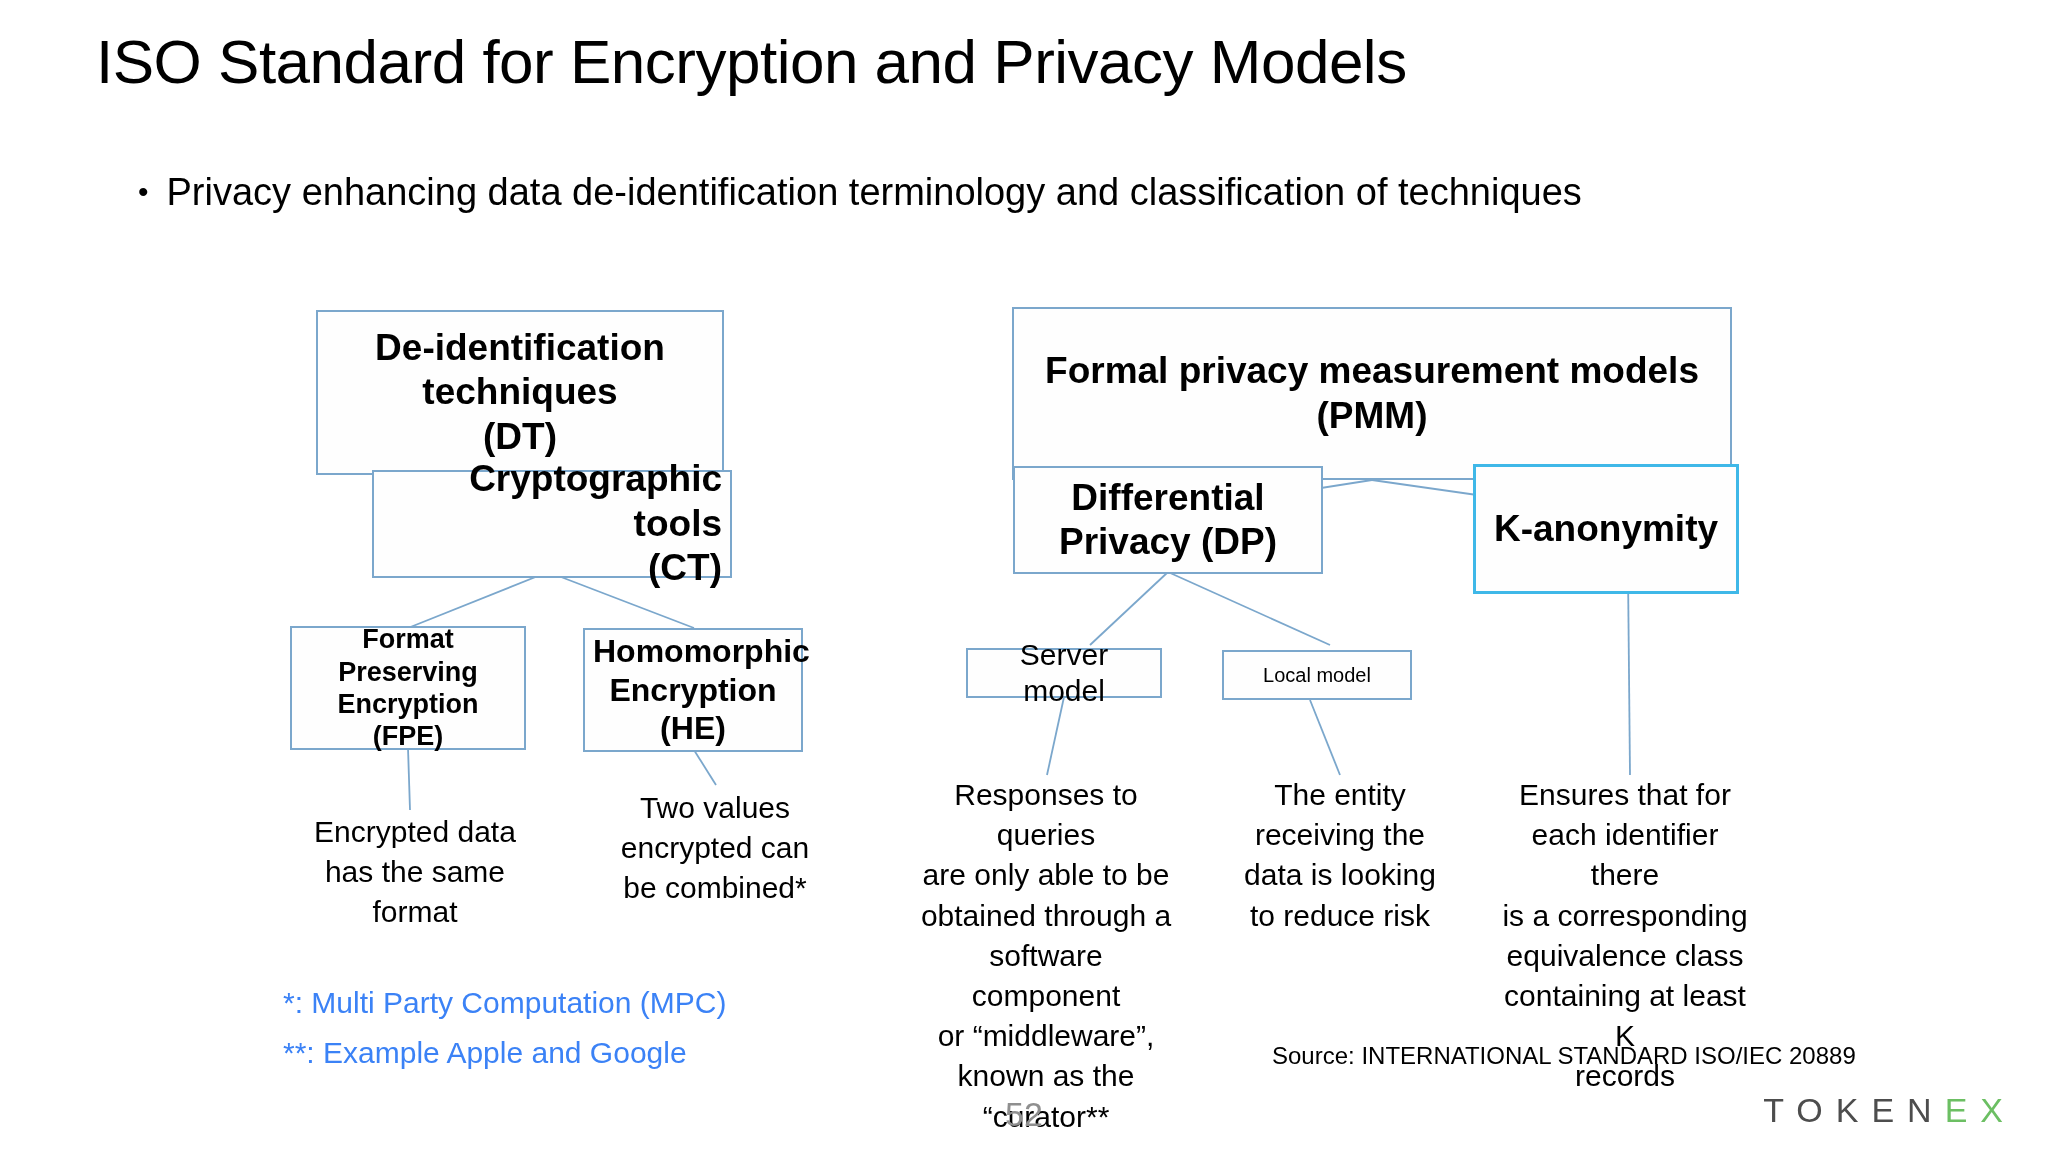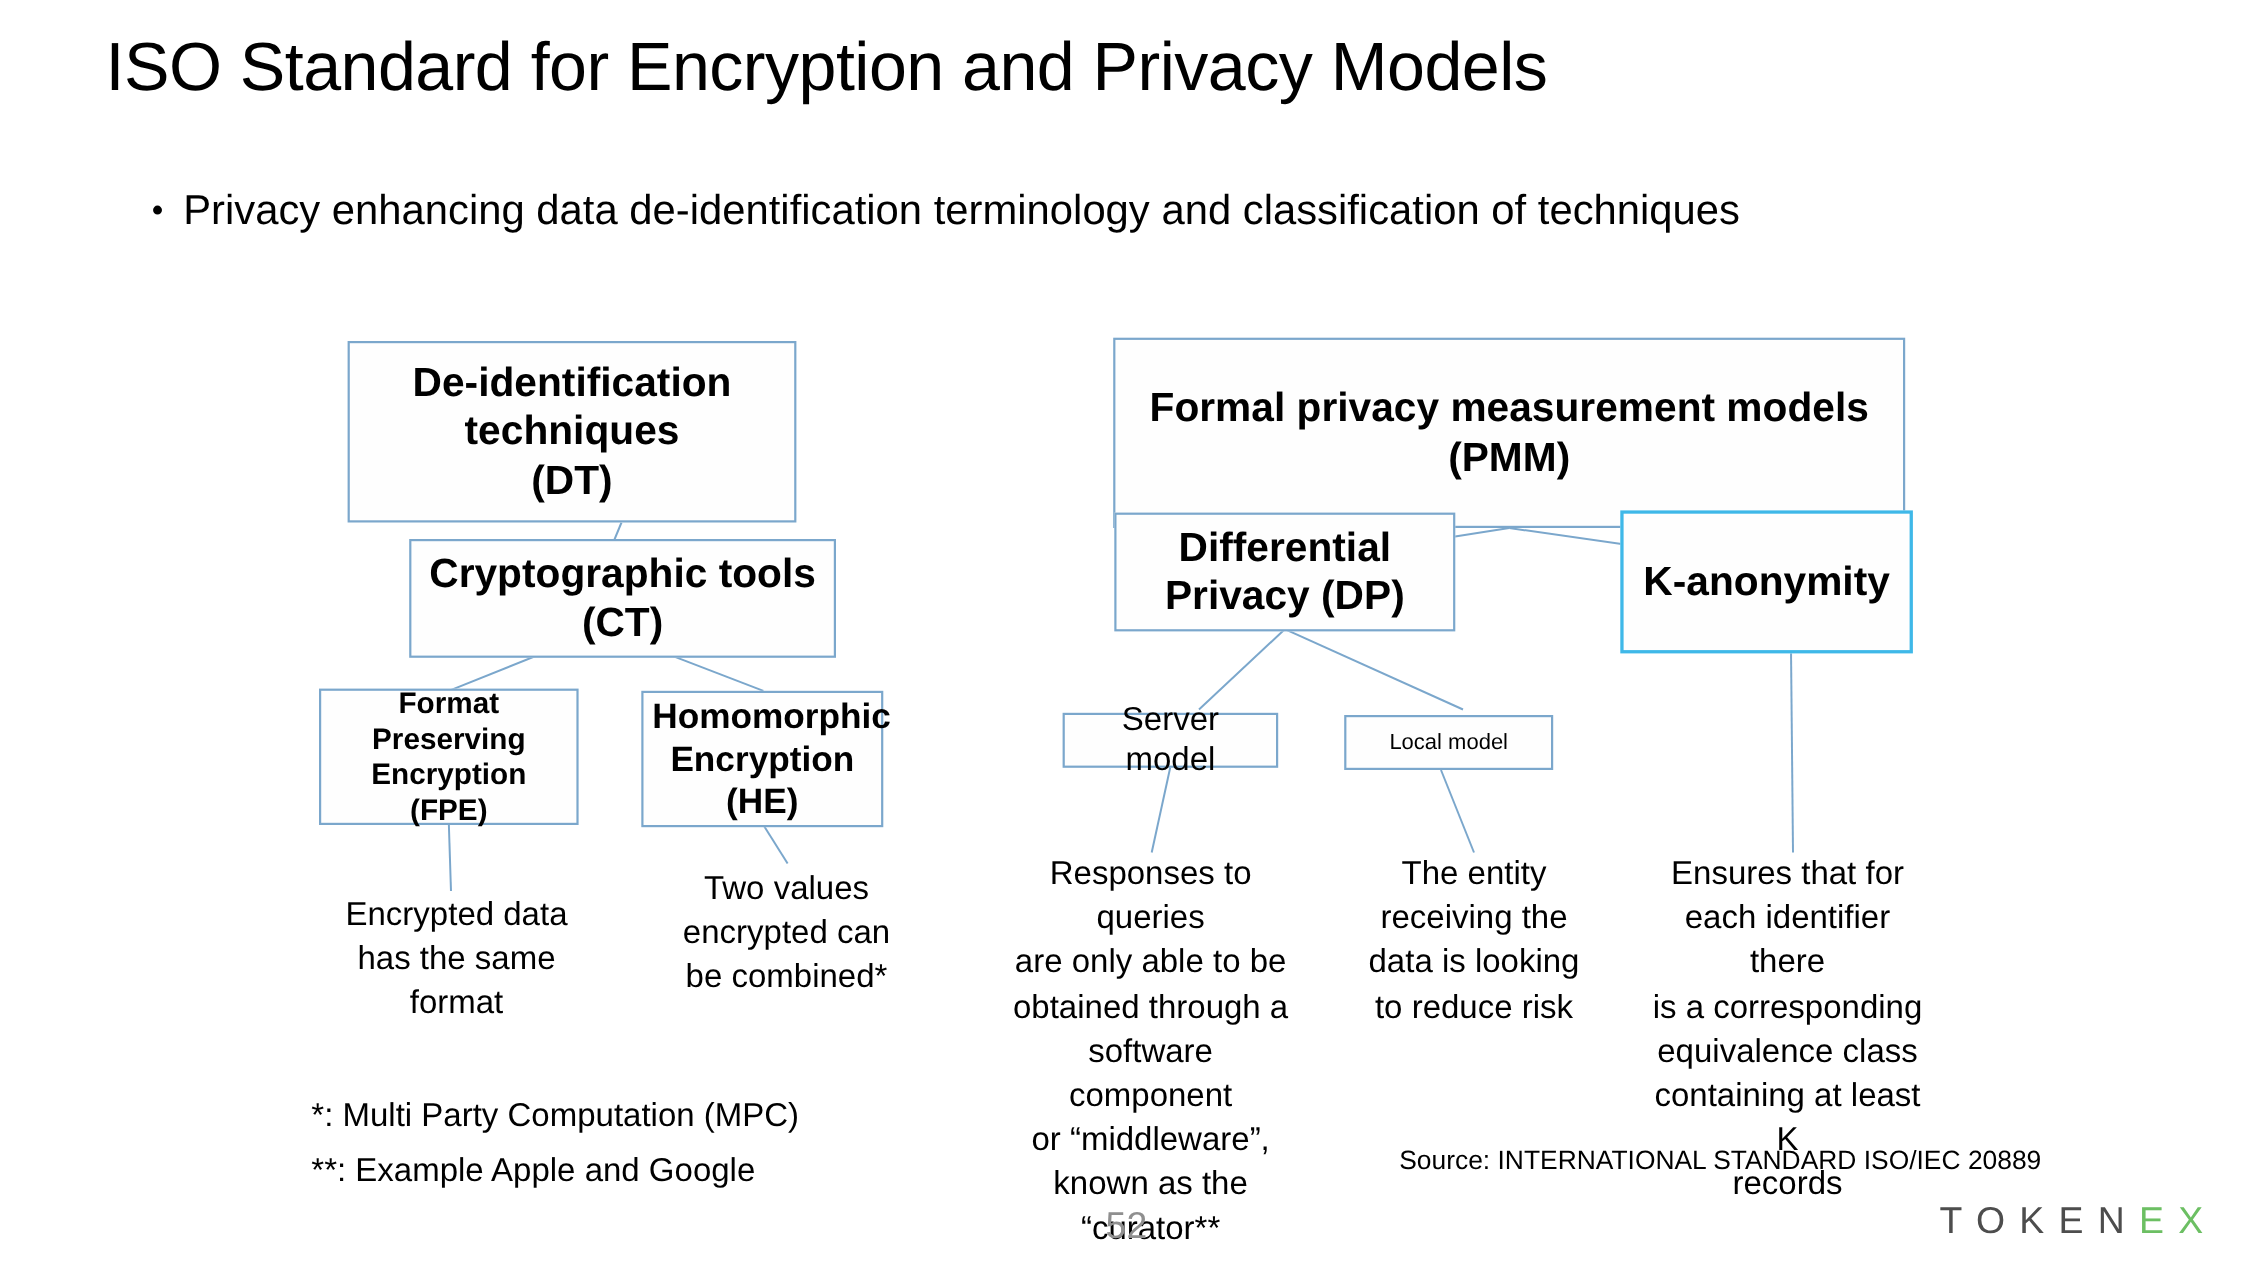--- a/index.html
+++ b/index.html
@@ -87,23 +87,22 @@
     top: 0;
     width: 2048px;
     height: 1152px;
     pointer-events: none;
   }
 
   .footnote {
     position: absolute;
     font-size: 30px;
     line-height: 1.3;
-    color: #000000;
-    white-space: nowrap;
-    margin-top: 12px;
+    color: #3b82f6;
+    white-space: nowrap;
   }
   #source-note {
     position: absolute;
     font-size: 24px;
     color: #000000;
     white-space: nowrap;
   }
 
   
   #page-number {
@@ -167,21 +166,21 @@
     </g>
   </svg>
 
   <div class="node" style="left:316px; top:310px; width:408px; height:165px; font-size:37px;">
     <div class="node-text">
       <div>De-identification techniques</div>
       <div>(DT)</div>
     </div>
   </div>
 
-  <div class="node" style="left:372px; top:490px; width:388px; height:108px; font-size:37px;">
+  <div class="node" style="left:372px; top:470px; width:360px; height:108px; font-size:37px;text-align:right;">
     <div class="node-text">
       <div>Cryptographic tools</div>
       <div>(CT)</div>
     </div>
   </div>
 
   <div class="node" style="left:290px; top:626px; width:236px; height:124px; font-size:27px;">
     <div class="node-text">
       <div>Format</div>
       <div>Preserving</div>

